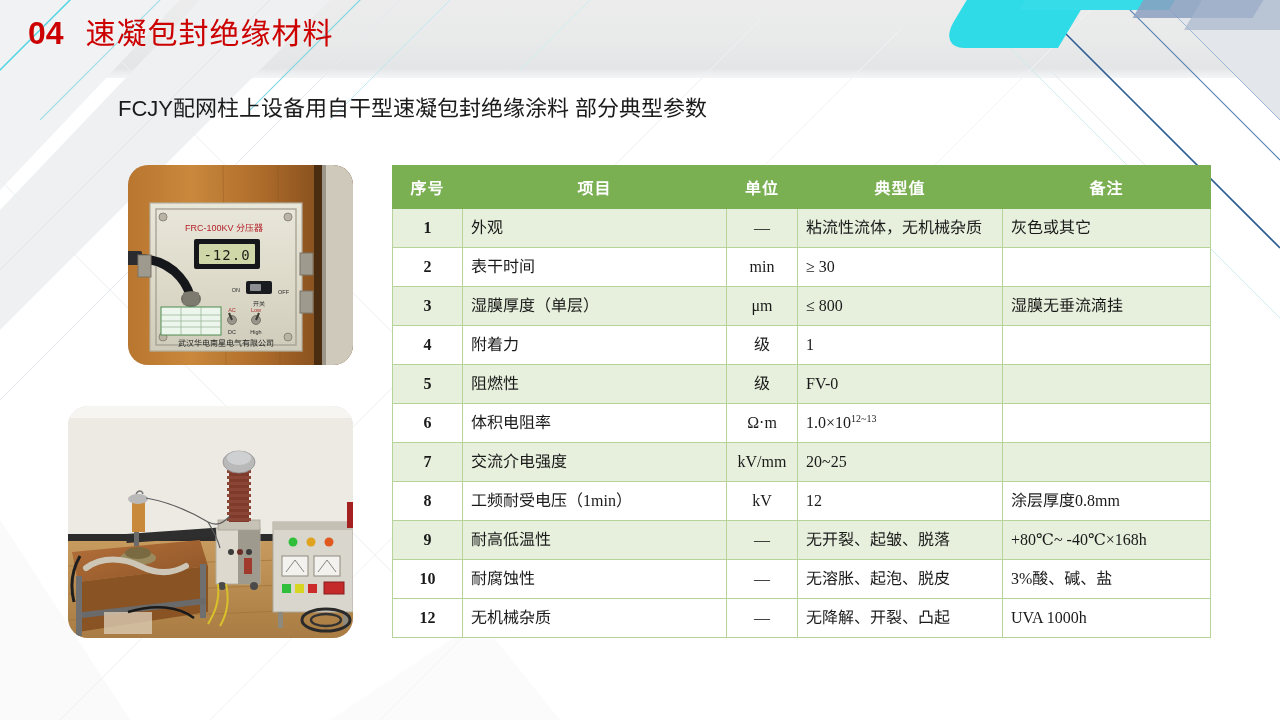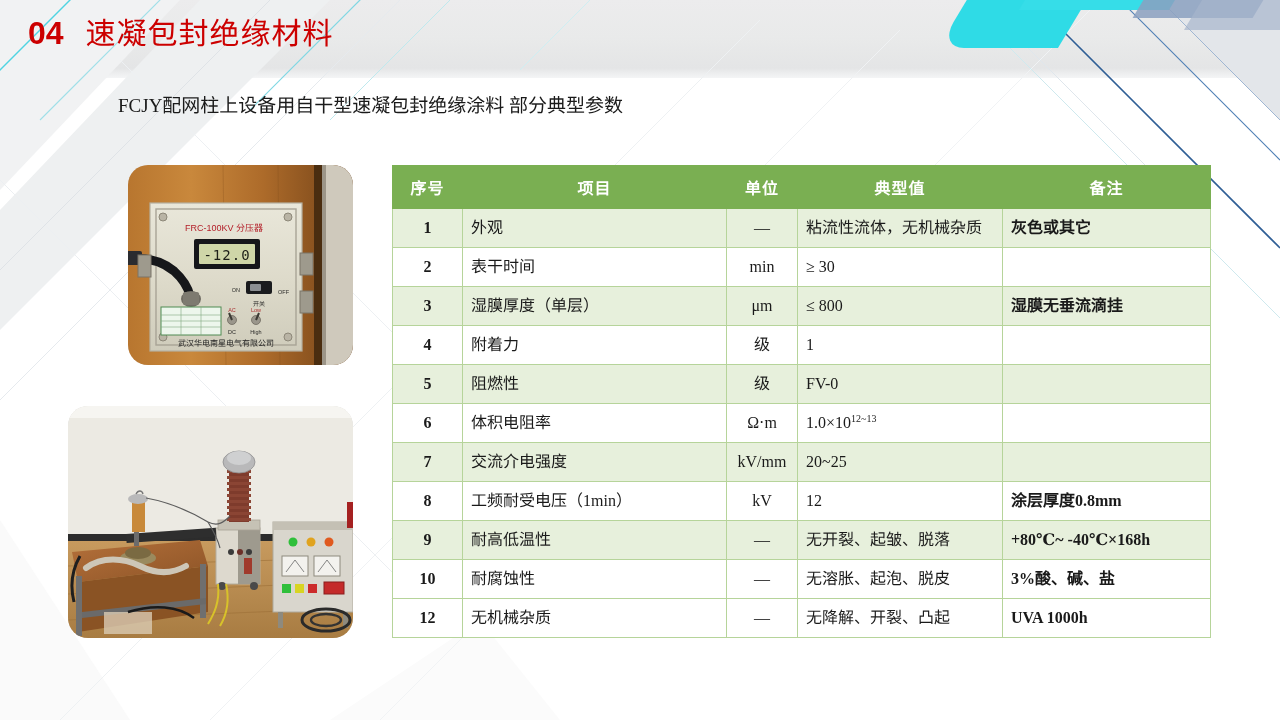--- a/index.html
+++ b/index.html
@@ -106,22 +106,22 @@
     color: #cc0000;
     letter-spacing: 1px;
     line-height: 1;
   }
 
   
   .subtitle {
     position: absolute;
     left: 118px;
     top: 90px;
-    font-family: Liberation Serif, serif;
-    font-size: 19px;
+    font-family: Liberation Sans, sans-serif;
+    font-size: 22px;
     color: #1a1a1a;
     letter-spacing: 0px;
     white-space: nowrap;
   }
 
   
   .photo {
     position: absolute;
     overflow: hidden;
     background: #ddd;
@@ -172,21 +172,21 @@
     vertical-align: middle;
     line-height: 1.25;
   }
   #param-table tbody tr.odd td { background: #e7f0dc; }
   #param-table tbody tr.even td { background: #ffffff; }
 
   td.c-no   { text-align: center; font-weight: bold; font-size: 16px; }
   td.c-item { text-align: left; }
   td.c-unit { text-align: center; }
   td.c-val  { text-align: left; }
-  td.c-note { text-align: left; font-weight: bold; }
+  td.c-note { text-align: left; }
 
   .sup { font-size: 10px; vertical-align: super; letter-spacing: 0; }
 
   
   [data-bind]:empty::before { content: ""; }
 </style>
 </head>
 <body>
 
 <div id="slide">

